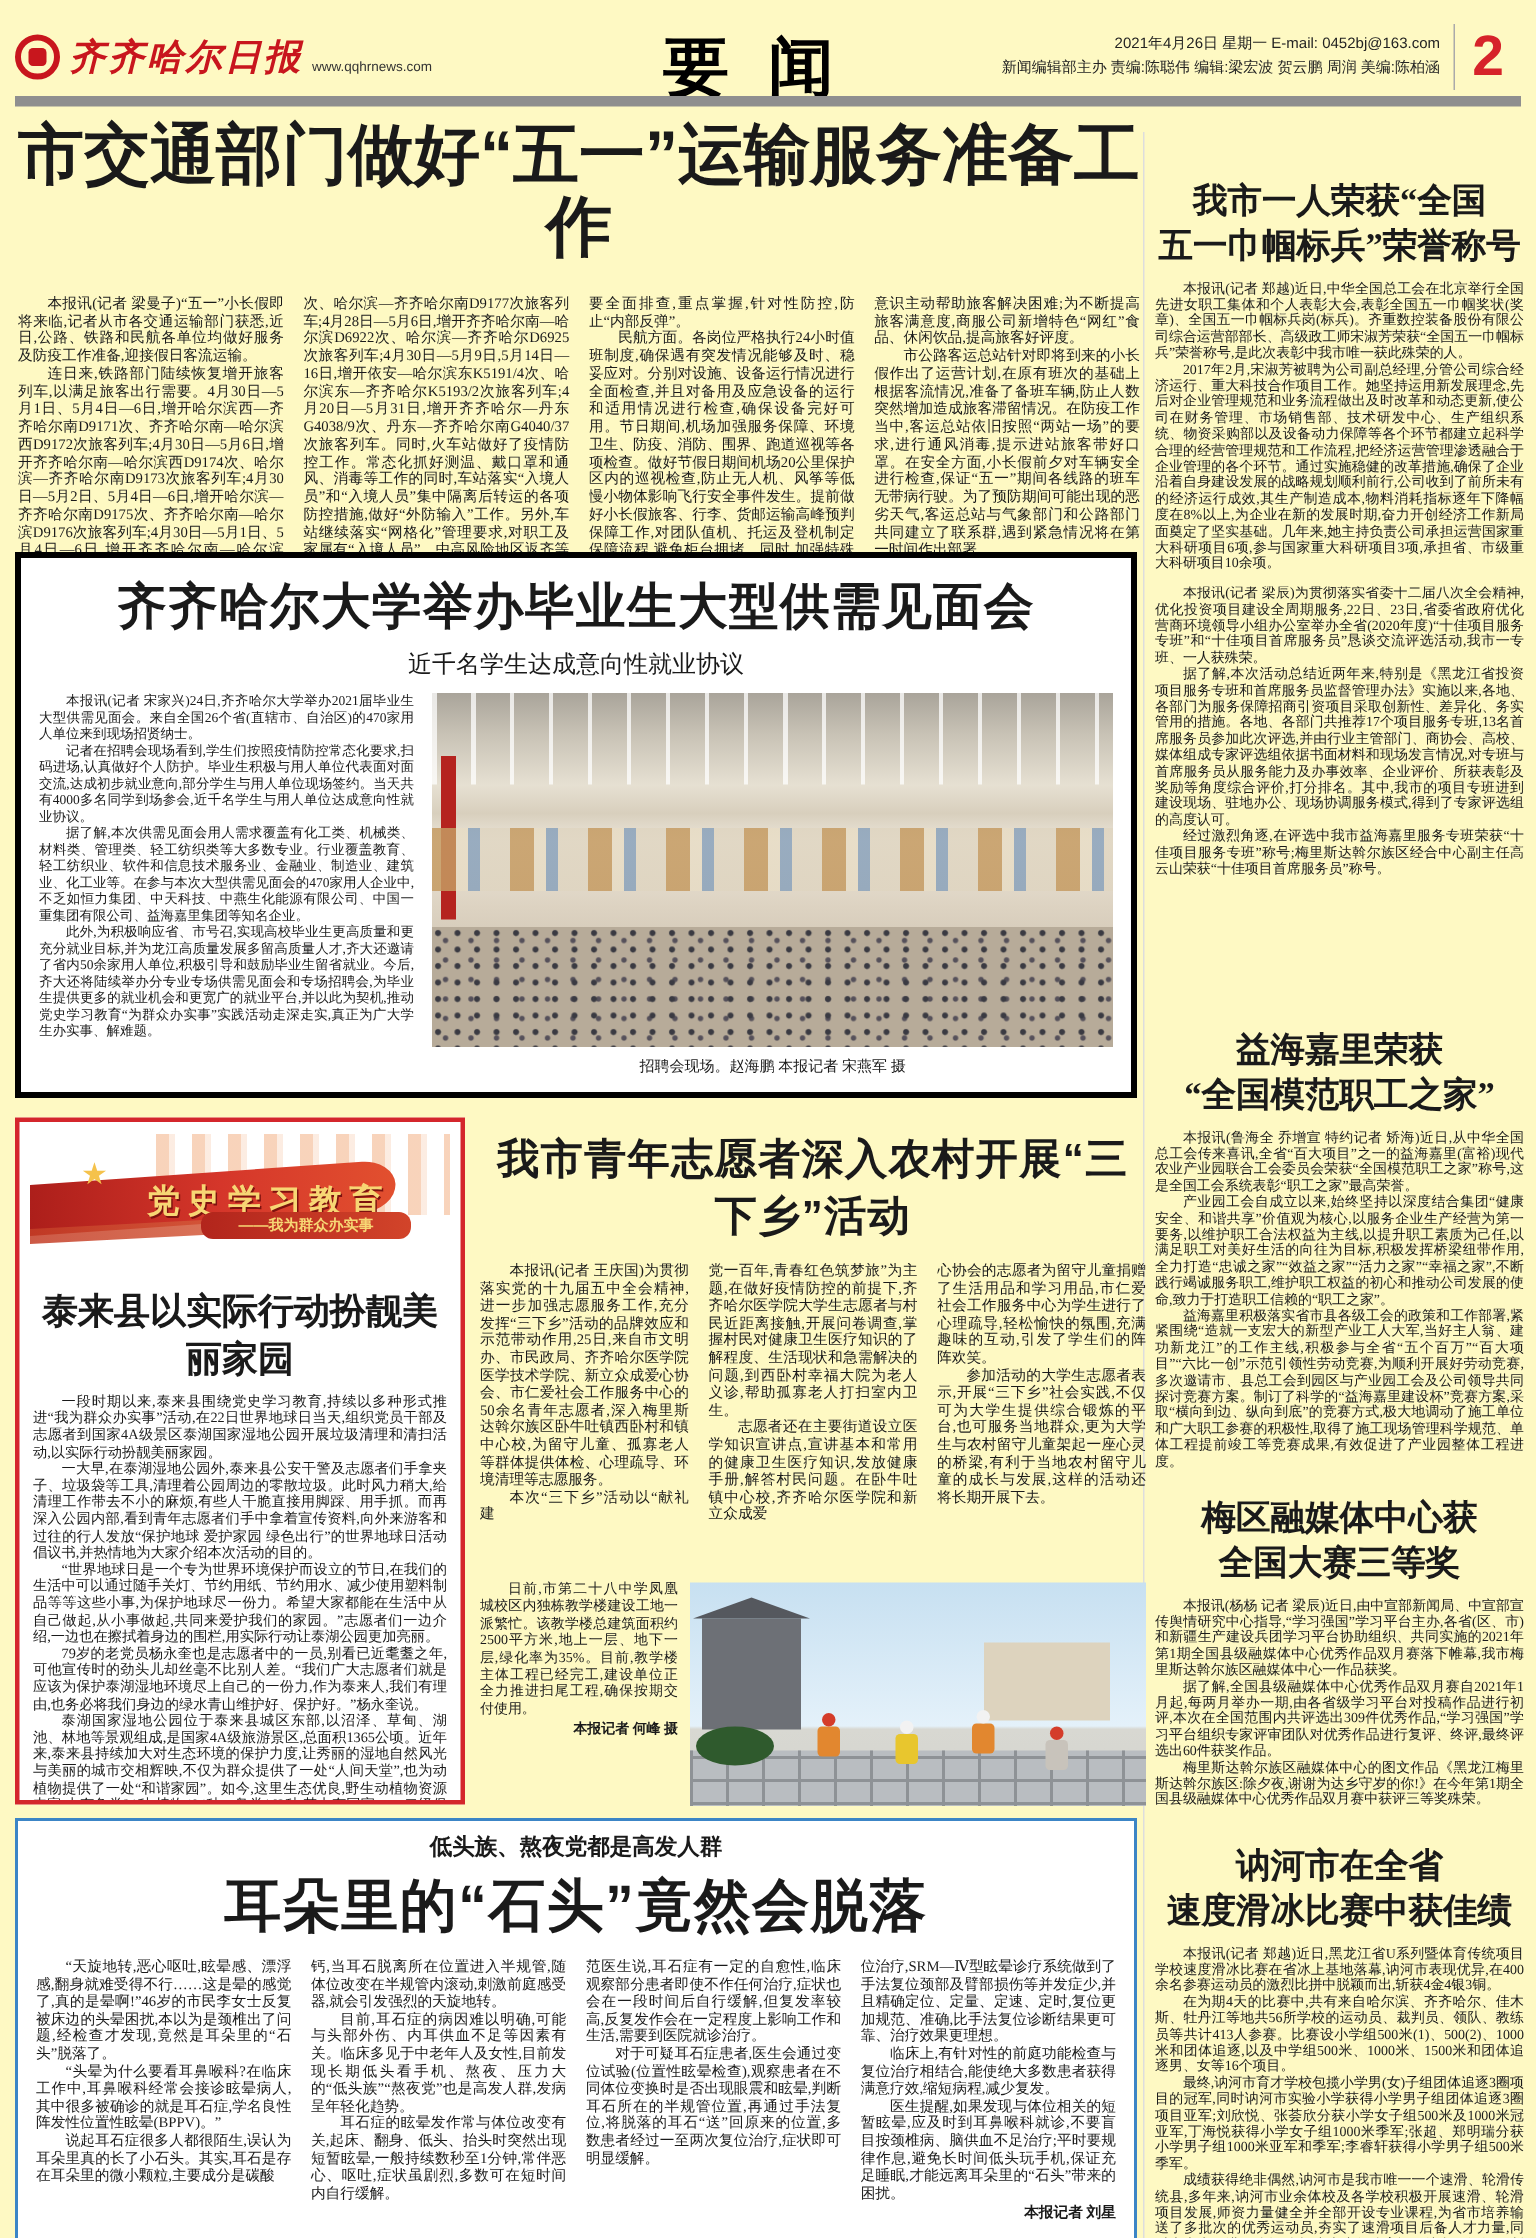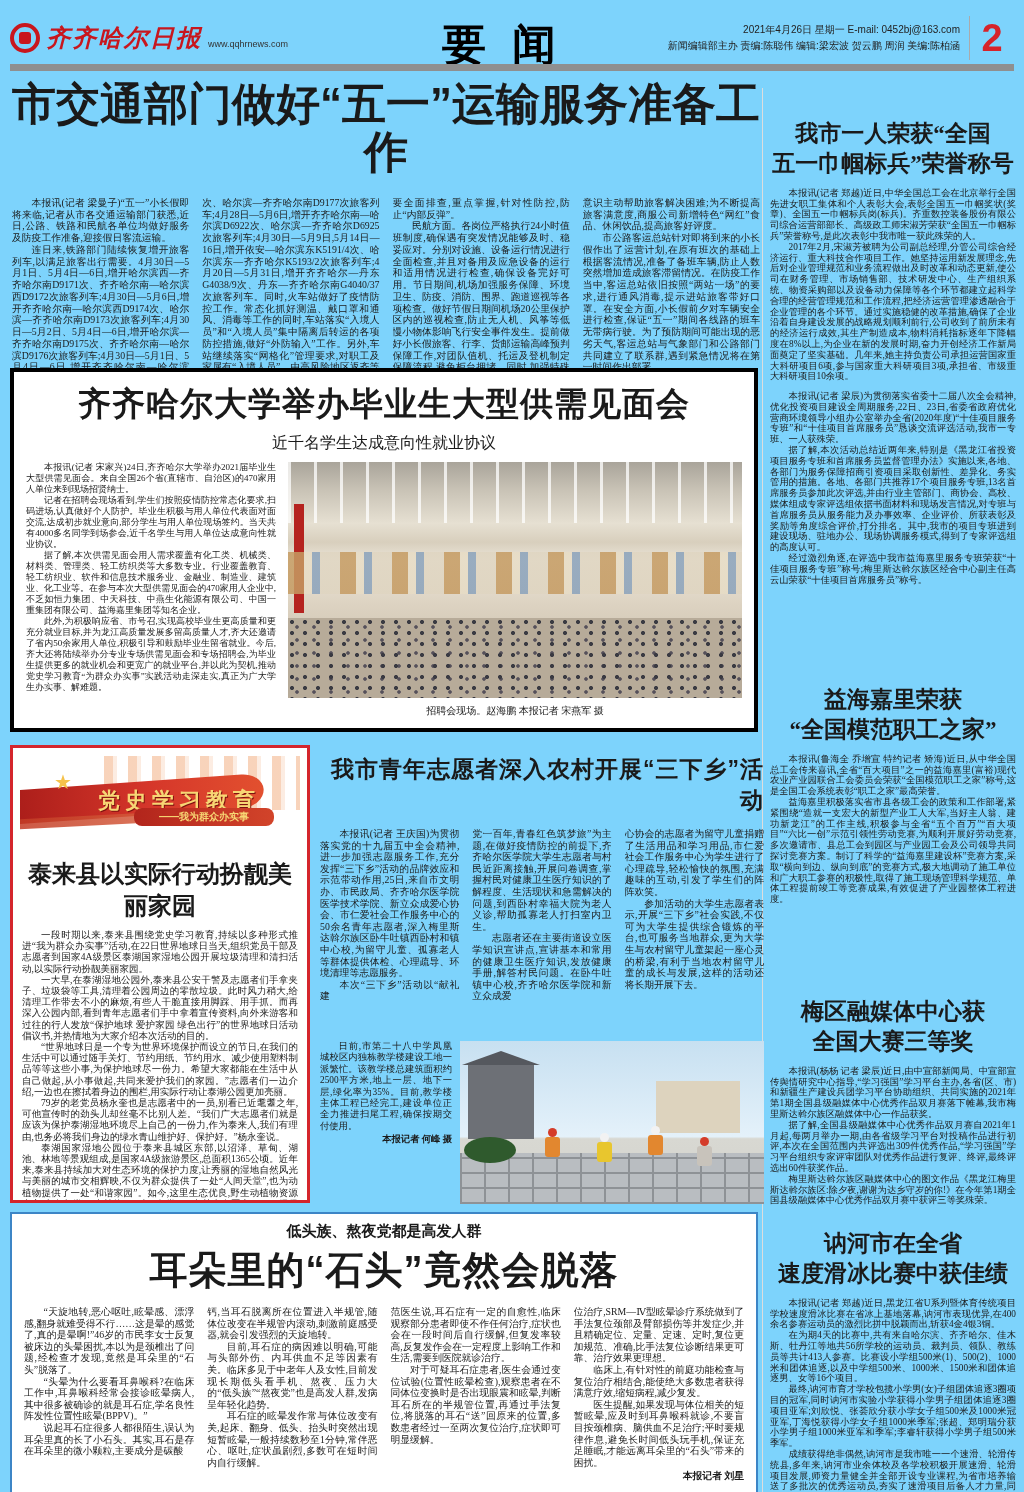--- a/index.html
+++ b/index.html
@@ -1,16 +1,16 @@
 <!DOCTYPE html>
 <html><head>
 <meta charset="utf-8">
 <style>
   html,body{margin:0;padding:0;background:#e9e9e9;}
-  .page{position:relative;width:1024px;height:1492px;background:#7dd3fc;margin:0 auto;
+  .page{position:relative;width:1024px;height:1492px;background:#fef9c3;margin:0 auto;
         overflow:hidden;font-family:"Liberation Serif","DejaVu Serif",serif;color:#1a1a1a;}
   
   .masthead{position:absolute;left:10px;top:16px;width:1004px;height:44px;}
   .logo-wrap{position:absolute;left:0;top:6px;display:flex;align-items:center;gap:6px;}
   .logo-mark{width:30px;height:30px;border:4px solid #c8161d;border-radius:50%;box-sizing:border-box;position:relative;}
   .logo-mark::after{content:"";position:absolute;left:5px;top:5px;right:5px;bottom:5px;background:#c8161d;border-radius:3px;}
   .paper-name{color:#c8161d;font-size:24px;font-weight:700;font-style:italic;letter-spacing:2px;font-family:"Liberation Serif",serif;}
   .site{font-size:9px;color:#333;margin-top:12px;font-family:"Liberation Sans",sans-serif;}
   .section-title{position:absolute;left:0;right:0;top:0;text-align:center;font-size:44px;font-weight:900;
                  letter-spacing:26px;font-family:"Liberation Serif",serif;color:#000;}
@@ -72,21 +72,21 @@
   .banner-title{position:absolute;left:78px;top:34px;color:#f7d674;font-size:22px;font-weight:900;
       letter-spacing:5px;font-family:"Liberation Sans",sans-serif;text-shadow:1px 1px 0 #7e120f;}
   .banner-sub{position:absolute;right:26px;top:56px;color:#f7d674;font-size:10px;font-weight:700;
       background:linear-gradient(90deg,#b2251c,#d2442a);padding:2px 25px;border-radius:8px;
       font-family:Liberation Sans, sans-serif;}
   .party-hl{font-size:24px;font-weight:900;text-align:center;margin:8px 0 8px;
       font-family:"Liberation Sans",sans-serif;}
   .party-body{font-size:9.5px;line-height:11.2px;}
   
   .vol{position:absolute;left:320px;top:748px;width:444px;height:456px;overflow:hidden;}
-  .vol-hl{font-size:23px;font-weight:900;text-align:right;margin:6px 0 12px;
+  .vol-hl{font-size:28px;font-weight:900;text-align:center;margin:6px 0 12px;
       font-family:"Liberation Sans",sans-serif;letter-spacing:1px;}
   .vol-cols{height:192px;font-size:9.8px;line-height:11.6px;}
   .vol-bottom{display:flex;gap:8px;margin-top:21px;}
   .vol-cap{width:132px;font-size:9.3px;line-height:11.4px;}
   .vol-photo{flex:1;height:208px;position:relative;overflow:hidden;
       background:linear-gradient(#c7e0f1 0%,#e4f1fa 46%,#d8d8d2 47%,#cfcfc8 100%);}
   .vol-photo .bld1{position:absolute;left:8px;top:24px;width:66px;height:74px;background:#6d7076;}
   .vol-photo .bld1::before{content:"";position:absolute;left:-6px;top:-14px;border-left:39px solid transparent;
       border-right:39px solid transparent;border-bottom:14px solid #55585e;}
   .vol-photo .bld2{position:absolute;right:24px;top:40px;width:84px;height:52px;background:#ddd3be;}
@@ -186,20 +186,21 @@
           <p class="para">本报讯(记者 梁辰)为贯彻落实省委十二届八次全会精神,优化投资项目建设全周期服务,22日、23日,省委省政府优化营商环境领导小组办公室举办全省(2020年度)“十佳项目服务专班”和“十佳项目首席服务员”恳谈交流评选活动,我市一专班、一人获殊荣。</p>
           <p class="para">据了解,本次活动总结近两年来,特别是《黑龙江省投资项目服务专班和首席服务员监督管理办法》实施以来,各地、各部门为服务保障招商引资项目采取创新性、差异化、务实管用的措施。各地、各部门共推荐17个项目服务专班,13名首席服务员参加此次评选,并由行业主管部门、商协会、高校、媒体组成专家评选组依据书面材料和现场发言情况,对专班与首席服务员从服务能力及办事效率、企业评价、所获表彰及奖励等角度综合评价,打分排名。其中,我市的项目专班进到建设现场、驻地办公、现场协调服务模式,得到了专家评选组的高度认可。</p>
           <p class="para">经过激烈角逐,在评选中我市益海嘉里服务专班荣获“十佳项目服务专班”称号;梅里斯达斡尔族区经合中心副主任高云山荣获“十佳项目首席服务员”称号。</p>
         </div>
     </div>
     <div class="side-art" style="top:566px;height:306px;">
       <h3 class="side-hl">益海嘉里荣获
 “全国模范职工之家”</h3>
       <div class="side-body">
           <p class="para">本报讯(鲁海全 乔增宣 特约记者 矫海)近日,从中华全国总工会传来喜讯,全省“百大项目”之一的益海嘉里(富裕)现代农业产业园联合工会委员会荣获“全国模范职工之家”称号,这是全国工会系统表彰“职工之家”最高荣誉。</p>
+          <p class="para">产业园工会自成立以来,始终坚持以深度结合集团“健康安全、和谐共享”价值观为核心,以服务企业生产经营为第一要务,以维护职工合法权益为主线,以提升职工素质为己任,以满足职工对美好生活的向往为目标,积极发挥桥梁纽带作用,全力打造“忠诚之家”“效益之家”“活力之家”“幸福之家”,不断践行竭诚服务职工,维护职工权益的初心和推动公司发展的使命,致力于打造职工信赖的“职工之家”。</p>
           <p class="para">益海嘉里积极落实省市县各级工会的政策和工作部署,紧紧围绕“造就一支宏大的新型产业工人大军,当好主人翁、建功新龙江”的工作主线,积极参与全省“五个百万”“百大项目”“六比一创”示范引领性劳动竞赛,为顺利开展好劳动竞赛,多次邀请市、县总工会到园区与产业园工会及公司领导共同探讨竞赛方案。制订了科学的“益海嘉里建设杯”竞赛方案,采取“横向到边、纵向到底”的竞赛方式,极大地调动了施工单位和广大职工参赛的积极性,取得了施工现场管理科学规范、单体工程提前竣工等竞赛成果,有效促进了产业园整体工程进度。</p>
         </div>
     </div>
     <div class="side-art" style="top:878px;height:226px;">
       <h3 class="side-hl">梅区融媒体中心获
 全国大赛三等奖</h3>
       <div class="side-body">
           <p class="para">本报讯(杨杨 记者 梁辰)近日,由中宣部新闻局、中宣部宣传舆情研究中心指导,“学习强国”学习平台主办,各省(区、市)和新疆生产建设兵团学习平台协助组织、共同实施的2021年第1期全国县级融媒体中心优秀作品双月赛落下帷幕,我市梅里斯达斡尔族区融媒体中心一作品获奖。</p>
           <p class="para">据了解,全国县级融媒体中心优秀作品双月赛自2021年1月起,每两月举办一期,由各省级学习平台对投稿作品进行初评,本次在全国范围内共评选出309件优秀作品,“学习强国”学习平台组织专家评审团队对优秀作品进行复评、终评,最终评选出60件获奖作品。</p>
           <p class="para">梅里斯达斡尔族区融媒体中心的图文作品《黑龙江梅里斯达斡尔族区:除夕夜,谢谢为达乡守岁的你!》在今年第1期全国县级融媒体中心优秀作品双月赛中获评三等奖殊荣。</p>

